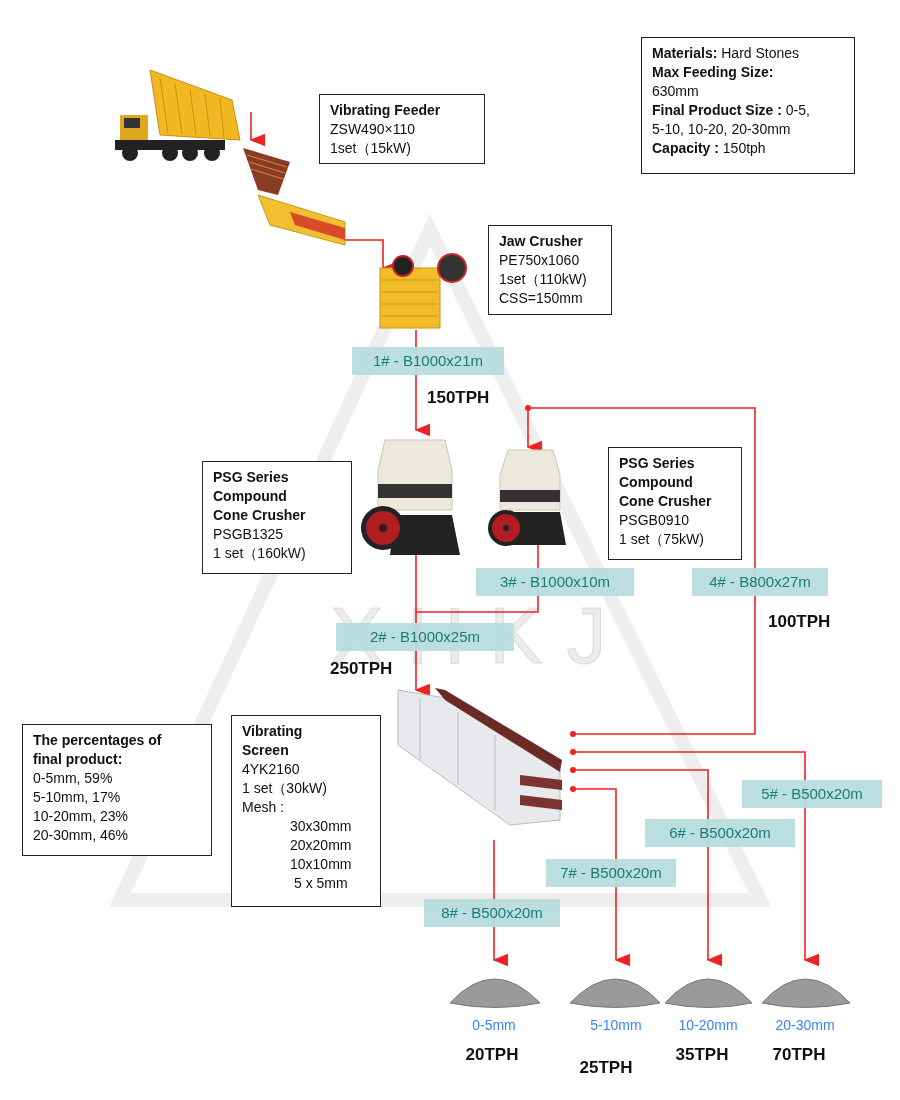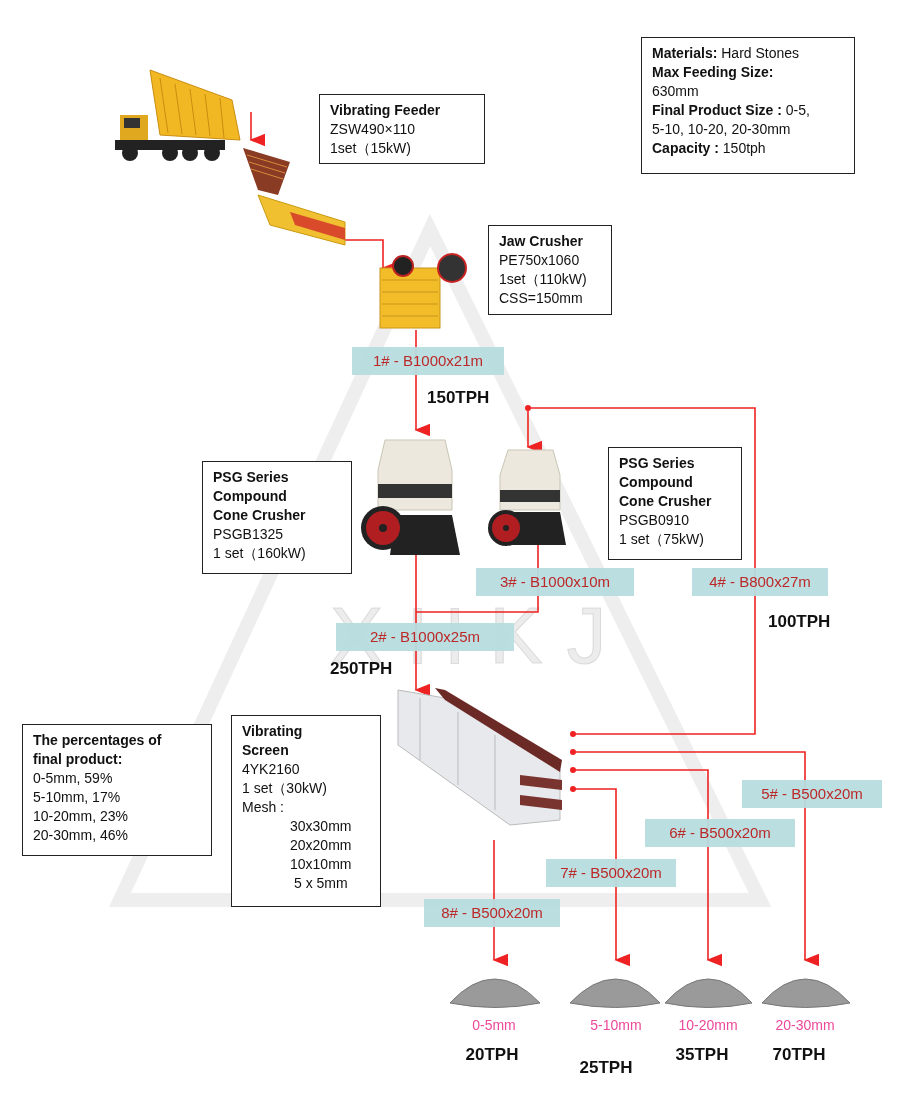--- a/index.html
+++ b/index.html
@@ -1,22 +1,22 @@
 <!DOCTYPE html>
 <html><head>
 <meta charset="utf-8">
 <style>
   html, body { margin:0; padding:0; background:#ffffff; }
   body { width:900px; height:1100px; position:relative; overflow:hidden; font-family:"Liberation Sans", sans-serif; color:#111; }
   .box { position:absolute; border:1.5px solid #222; background:#fff; padding:6px 10px; font-size:14px; line-height:19px; box-sizing:border-box; }
   .box b { font-weight:bold; }
   .lbl { display:block; }
-  .belt { position:absolute; background:#b8dde0; font-size:15px; color:#b91c1c; padding:0; height:28px; line-height:28px; text-align:center; opacity:.95; }
+  .belt { position:absolute; background:#b8dde0; font-size:15px; color:#0f766e; padding:0; height:28px; line-height:28px; text-align:center; opacity:.95; }
   .tph { position:absolute; font-weight:bold; font-size:17px; color:#111; }
-  .prod-size { position:absolute; font-size:14px; color:#ec4899; width:90px; text-align:center; }
+  .prod-size { position:absolute; font-size:14px; color:#3b82f6; width:90px; text-align:center; }
   .prod-tph { position:absolute; font-weight:bold; font-size:17px; width:90px; text-align:center; }
   svg.lines { position:absolute; left:0; top:0; }
   .watermark { position:absolute; left:330px; top:590px; font-size:80px; letter-spacing:24px; color:rgba(200,200,200,0.35); font-family:"Liberation Sans", sans-serif; font-weight:normal; -webkit-text-stroke:1px rgba(180,180,180,0.4); }
 </style>
 </head>
 <body>
 
 <div class="watermark">XHKJ</div>
 
 <svg class="lines" width="900" height="1100">

